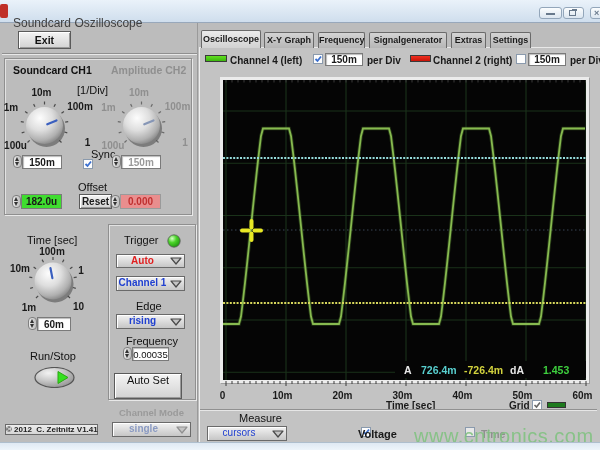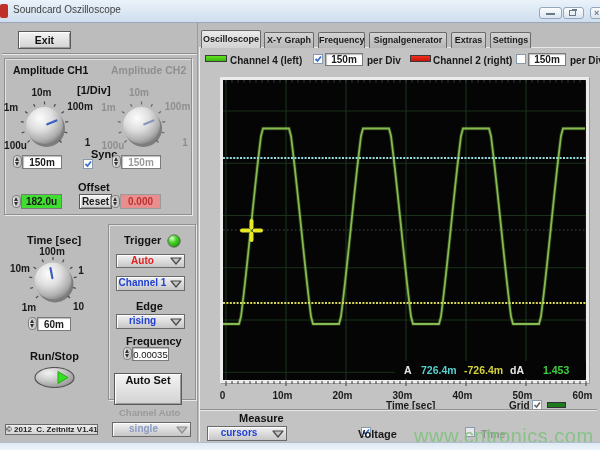--- a/index.html
+++ b/index.html
@@ -1,40 +1,40 @@
 <!DOCTYPE html>
 <html><head><meta charset="utf-8"><style>
 *{margin:0;padding:0;box-sizing:border-box}
 body{width:600px;height:450px;position:relative;overflow:hidden;font-family:"Liberation Sans",sans-serif;background:#bcbcbc}
 .ab{position:absolute}
 .b11{font-weight:bold;font-size:10px;color:#1a1a1a;white-space:nowrap}
-.b12{font-weight:bold;font-size:11px;color:#111;white-space:nowrap}
+.b12{font-weight:normal;font-size:11px;color:#111;white-space:nowrap}
 .gray{color:#8f8f8f}
 .btn{background:linear-gradient(#f4f4f4,#d2d2d2);border:1px solid #5a5a5a;box-shadow:inset 1px 1px 0 #fff, inset -1px -1px 0 #9a9a9a;text-align:center}
 .fld{background:#fff;border:1px solid #7a7a7a;box-shadow:inset 1px 1px 1px #bbb}
 .dd{background:linear-gradient(#f2f2f2,#c6c6c6);border:1px solid #6a6a6a;box-shadow:inset 1px 1px 0 #fff}
 .cb{background:#fdfdfd;border:1px solid #8a9aad}
 .cb svg{display:block;margin:0 auto}
 .spin{width:9px;background:linear-gradient(90deg,#e9e9e9,#c0c0c0);border:1px solid #808080;border-radius:4px}
 .tab{border:1px solid #6a6a6a;border-bottom:none;border-radius:2px 2px 0 0;text-align:center;font-weight:bold;font-size:9px;color:#1a1a1a;white-space:nowrap}
 </style></head><body>
 <div class="ab" style="left:0;top:0;width:600px;height:23px;background:linear-gradient(#eaf2fa,#cfdeed);border-bottom:1px solid #98a8bb"></div>
 <div class="ab" style="left:0;top:4px;width:8px;height:14px;background:#c03028;border-radius:2px"></div>
-<div class="ab" style="left:13px;top:4px;font-size:10px;color:#404040;white-space:nowrap">Soundcard Oszilloscope</div>
+<div class="ab" style="left:13px;top:16px;font-size:12px;color:#404040;white-space:nowrap">Soundcard Oszilloscope</div>
 <div class="ab" style="left:539px;top:7px;width:23px;height:12px;background:linear-gradient(#fbfdfe,#dce6f0);border:1px solid #93a6ba;border-radius:3px"></div>
 <div class="ab" style="left:563px;top:7px;width:21px;height:12px;background:linear-gradient(#fbfdfe,#dce6f0);border:1px solid #93a6ba;border-radius:3px"></div>
 <div class="ab" style="left:590px;top:7px;width:20px;height:12px;background:linear-gradient(#fbfdfe,#dce6f0);border:1px solid #93a6ba;border-radius:3px"></div>
 <div class="ab" style="left:546px;top:13px;width:9px;height:2px;background:#68798c"></div>
 <div class="ab" style="left:569px;top:10px;width:7px;height:6px;border:1px solid #68798c"></div>
 <div class="ab" style="left:572px;top:9px;width:5px;height:2px;background:#68798c"></div>
 <div class="ab" style="left:594px;top:8px;font-size:9px;color:#68798c;font-weight:bold">×</div>
 <div class="ab btn" style="left:18px;top:31px;width:53px;height:18px;line-height:16px;font-weight:bold;font-size:10.5px;color:#111">Exit</div>
 <div class="ab" style="left:2px;top:53px;width:195px;height:2px;border-top:1px solid #8f8f8f;border-bottom:1px solid #e8e8e8"></div>
 <div class="ab" style="left:4px;top:58px;width:188px;height:157px;border:1px solid #8f8f8f;box-shadow:1px 1px 0 #e8e8e8, inset 1px 1px 0 #e2e2e2"></div>
-<div class="ab" style="left:13px;top:64px;font-weight:bold;font-size:10.5px;color:#111;white-space:nowrap">Amplitude CH1</div>
+<div class="ab" style="left:13px;top:64px;font-weight:bold;font-size:10.5px;color:#111;white-space:nowrap">Soundcard CH1</div>
 <div class="ab gray" style="left:111px;top:64px;font-weight:bold;font-size:10.5px;white-space:nowrap">Amplitude CH2</div>
 <div class="ab b12" style="left:77px;top:84px">[1/Div]</div>
 <div style="position:absolute;left:16px;top:97px;width:57px;height:57px"><svg width="57" height="57">
       <defs>
         <radialGradient id="kg1" cx="38%" cy="30%" r="75%">
           <stop offset="0%" stop-color="#fdfdfd"></stop>
           <stop offset="45%" stop-color="#dedede"></stop>
           <stop offset="80%" stop-color="#b0b0b0"></stop>
           <stop offset="100%" stop-color="#828282"></stop>
         </radialGradient>
@@ -185,22 +185,22 @@
 <div class="ab dd" style="left:116px;top:314px;width:69px;height:14.5px"></div>
 <div class="ab" style="left:116px;top:314px;width:53px;height:14.5px;line-height:13.5px;text-align:center;font-weight:bold;font-size:10px;color:#2040d0;white-space:nowrap">rising</div>
 <svg class="ab" style="left:170px;top:317.75px" width="12" height="8">
     <polygon points="1,1 11,1 6,7" fill="#c4c4c4" stroke="#4a4a4a" stroke-width="1.2" stroke-linejoin="round"></polygon>
   </svg>
 <div class="ab b12" style="left:126px;top:334.5px">Frequency</div>
 <div class="ab spin" style="left:123px;top:347px;height:13px"></div>
 <div class="ab" style="left:125px;top:349px;width:0;height:0;border-left:2.5px solid transparent;border-right:2.5px solid transparent;border-bottom:4px solid #333"></div>
 <div class="ab" style="left:125px;top:354px;width:0;height:0;border-left:2.5px solid transparent;border-right:2.5px solid transparent;border-top:4px solid #333"></div>
 <div class="ab fld" style="left:132px;top:346.5px;width:37px;height:14px;line-height:13px;font-size:9.5px;color:#111;text-align:center">0.00035</div>
-<div class="ab btn b12" style="left:114px;top:373px;width:68px;height:32px;line-height:13px">Auto Set</div>
-<div class="ab" style="left:119px;top:406.5px;font-weight:bold;font-size:9.5px;color:#9a9a9a;white-space:nowrap">Channel Auto</div>
+<div class="ab btn b12" style="left:114px;top:373px;width:68px;height:26px;line-height:13px">Auto Set</div>
+<div class="ab" style="left:119px;top:406.5px;font-weight:bold;font-size:9.5px;color:#9a9a9a;white-space:nowrap">Channel Mode</div>
 <div class="ab dd" style="left:112px;top:422px;width:79px;height:14.5px"></div>
 <div class="ab" style="left:112px;top:422px;width:63px;height:14.5px;line-height:13.5px;text-align:center;font-weight:bold;font-size:10px;color:#8a9ac2;white-space:nowrap">single</div>
 <svg class="ab" style="left:176px;top:425.75px" width="12" height="8">
     <polygon points="1,1 11,1 6,7" fill="#c4c4c4" stroke="#909090" stroke-width="1.2" stroke-linejoin="round"></polygon>
   </svg>
 <div class="ab" style="left:197px;top:23px;width:1px;height:419px;background:#9a9a9a"></div>
 <div class="ab" style="left:199px;top:47px;width:401px;height:395px;background:#c3c3c3;border-left:1px solid #efefef;border-top:1px solid #e8e8e8"></div>
 <div class="ab tab" style="left:201px;top:29.5px;width:60px;height:18px;background:linear-gradient(#ebebeb,#d2d2d2);line-height:17px">Oscilloscope</div>
 <div class="ab tab" style="left:264px;top:31.5px;width:50px;height:16px;background:linear-gradient(#d4d4d4,#b6b6b6);line-height:15px">X-Y Graph</div>
 <div class="ab tab" style="left:318px;top:31.5px;width:47px;height:16px;background:linear-gradient(#d4d4d4,#b6b6b6);line-height:15px">Frequency</div>
@@ -394,21 +394,21 @@
 <div class="ab b11" style="left:509px;top:400px">Grid</div>
 <div class="ab cb" style="left:532px;top:400px;width:10px;height:10px">
     <svg width="8" height="8">
       <path d="M1.5 4 L3.5 6 L7 1.5" stroke="#666" stroke-width="1.6" fill="none"></path>
     </svg>
   </div>
 <div class="ab" style="left:547px;top:401.5px;width:19px;height:6px;background:#1e7a1e;border:1px solid #333"></div>
 <div class="ab" style="left:200px;top:409px;width:397px;height:2px;border-top:1px solid #909090;border-bottom:1px solid #e6e6e6"></div>
 <div class="ab b12" style="left:239px;top:411.5px">Measure</div>
 <div class="ab dd" style="left:207px;top:425.5px;width:80px;height:15px"></div>
-<div class="ab" style="left:207px;top:425.5px;width:64px;height:15px;line-height:14px;text-align:center;font-weight:bold;font-size:10px;color:#2040d0;white-space:nowrap">cursors</div>
+<div class="ab" style="left:207px;top:425.5px;width:64px;height:15px;line-height:14px;text-align:center;font-weight:normal;font-size:10px;color:#2040d0;white-space:nowrap">cursors</div>
 <svg class="ab" style="left:272px;top:429.5px" width="12" height="8">
     <polygon points="1,1 11,1 6,7" fill="#c4c4c4" stroke="#4a4a4a" stroke-width="1.2" stroke-linejoin="round"></polygon>
   </svg>
 <div class="ab cb" style="left:361px;top:427px;width:10px;height:10px">
     <svg width="8" height="8">
       <path d="M1.5 4 L3.5 6 L7 1.5" stroke="#3a6fd0" stroke-width="1.8" fill="none"></path>
     </svg>
   </div>
 <div class="ab b11" style="left:358px;top:428px;font-size:11px">Voltage</div>
 <div class="ab cb" style="left:465px;top:427px;width:10px;height:10px;background:#e8e8e8"></div>

